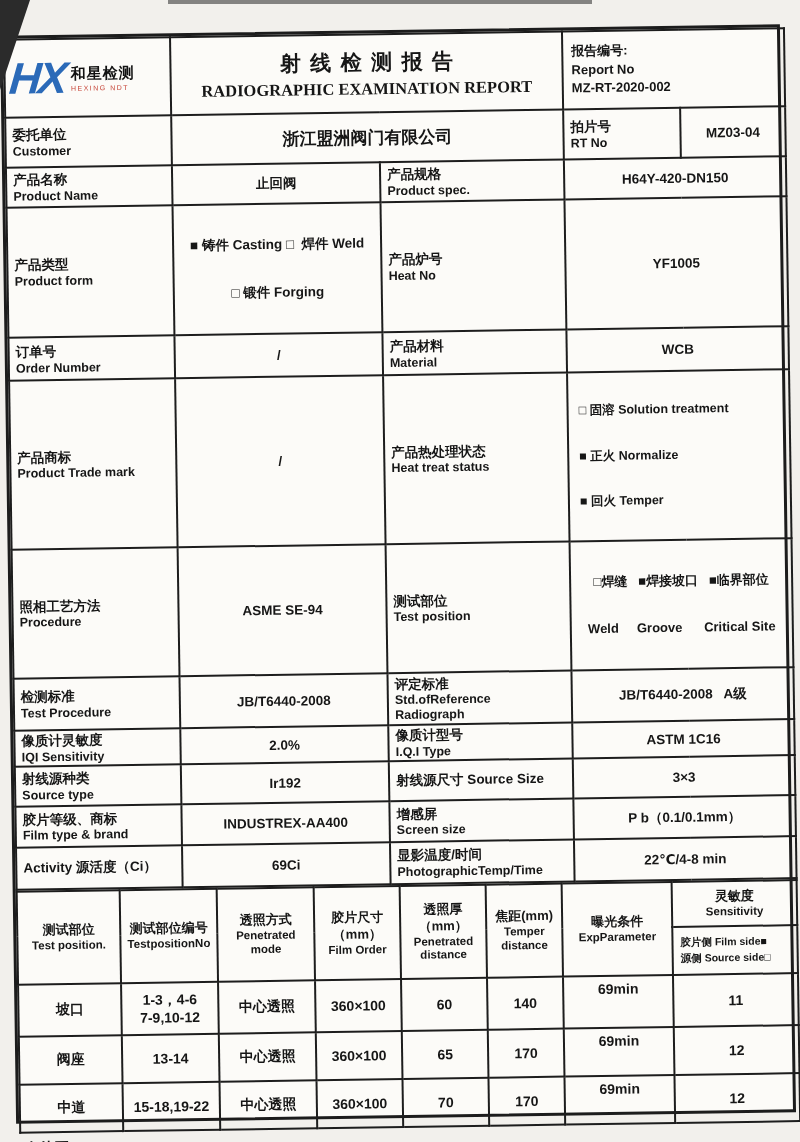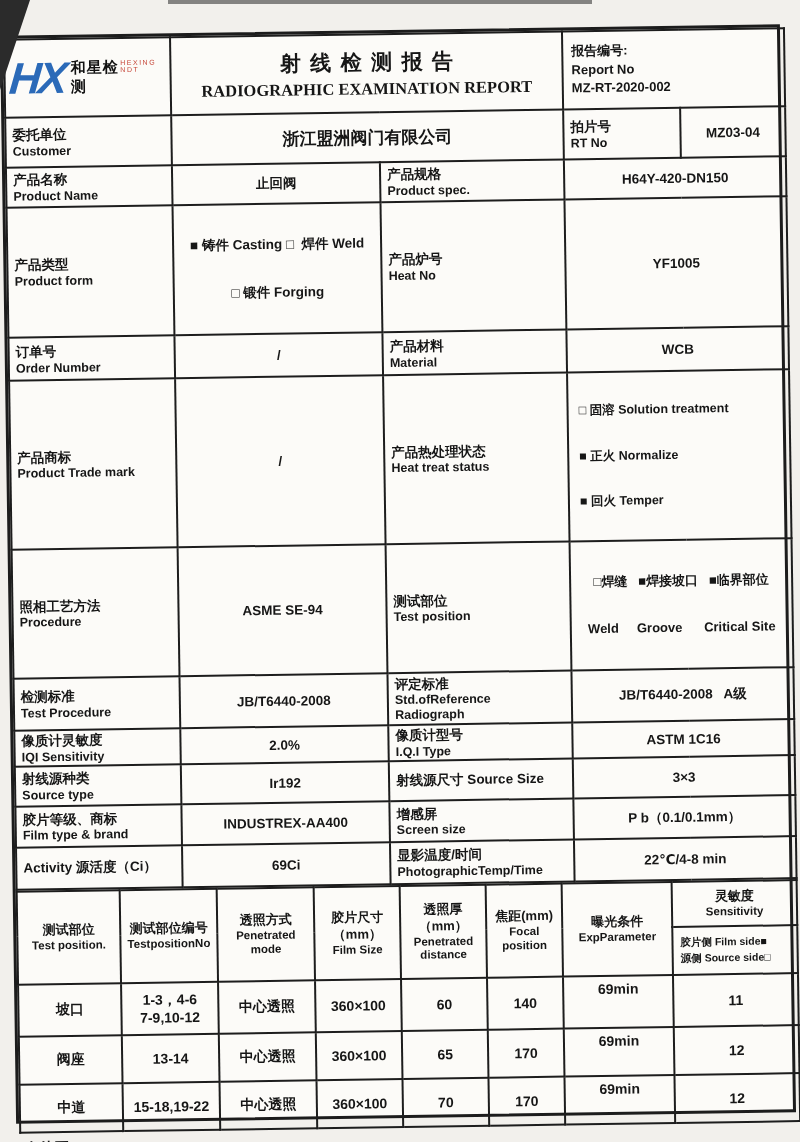--- a/index.html
+++ b/index.html
@@ -24,21 +24,21 @@
   .lab .en{display:block;font-size:12.5px;line-height:1.15;}
   .val{text-align:center;font-weight:bold;font-size:13.5px;white-space:pre;}
   .val .line{display:block;line-height:1.35;}
   .val-left{text-align:left;padding-left:10px;font-weight:bold;font-size:12.5px;white-space:pre;}
   .val-left .line{display:block;line-height:1.4;}
   
   .logo-cell{padding:4px;}
   .logo{display:flex;align-items:center;gap:6px;}
   .logo-hx{font-size:44px;font-weight:900;font-style:italic;color:#2b6ab8;
     letter-spacing:-3px;transform:skewX(-6deg);line-height:1;}
-  .logo-right{display:flex;flex-direction:row;}
+  .logo-right{display:flex;flex-direction:column;}
   .logo-cn{font-size:15px;font-weight:bold;color:#111;letter-spacing:1px;}
   .logo-en{font-size:7px;color:#c64437;letter-spacing:1.5px;margin-top:1px;}
   .title-cell{text-align:center;}
   .title-cn{display:block;font-size:21px;font-weight:bold;letter-spacing:.45em;text-indent:.45em;}
   .title-en{display:block;font-family:"Liberation Serif","DejaVu Serif",serif;
     font-size:16.5px;font-weight:bold;margin-top:3px;}
   .report-cell{vertical-align:middle;padding-left:8px;}
   .report-cell span{display:block;font-weight:bold;font-size:13px;line-height:1.45;}
   
   .lt th{font-weight:bold;}
@@ -256,29 +256,29 @@
             <span class="hcn">测试部位编号</span>
             <span class="hen">TestpositionNo</span>
           </th>
       <th rowspan="2">
             <span class="hcn">透照方式</span>
             <span class="hen">Penetrated mode</span>
           </th>
       <th rowspan="2">
             <span class="hcn">胶片尺寸</span>
             <span class="hcn">（mm）</span>
-            <span class="hen">Film Size</span>
+            <span class="hen">Film Order</span>
           </th>
       <th rowspan="2">
             <span class="hcn">透照厚（mm）</span>
             <span class="hen">Penetrated distance</span>
           </th>
       <th rowspan="2">
             <span class="hcn">焦距(mm)</span>
-            <span class="hen">Focal position</span>
+            <span class="hen">Temper distance</span>
           </th>
       <th rowspan="2">
             <span class="hcn">曝光条件</span>
             <span class="hen">ExpParameter</span>
           </th>
       <th>
             <span class="hcn">灵敏度</span>
             <span class="hen">Sensitivity</span>
           </th>
     </tr>

